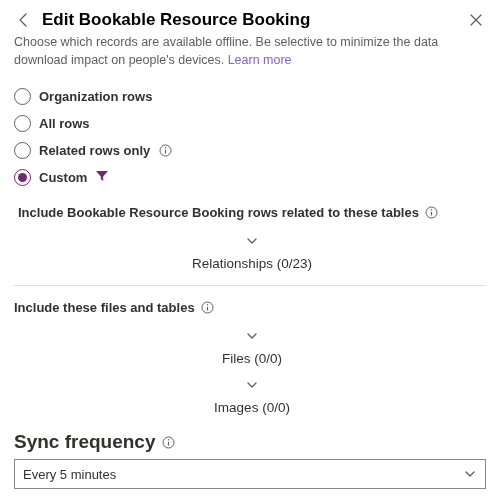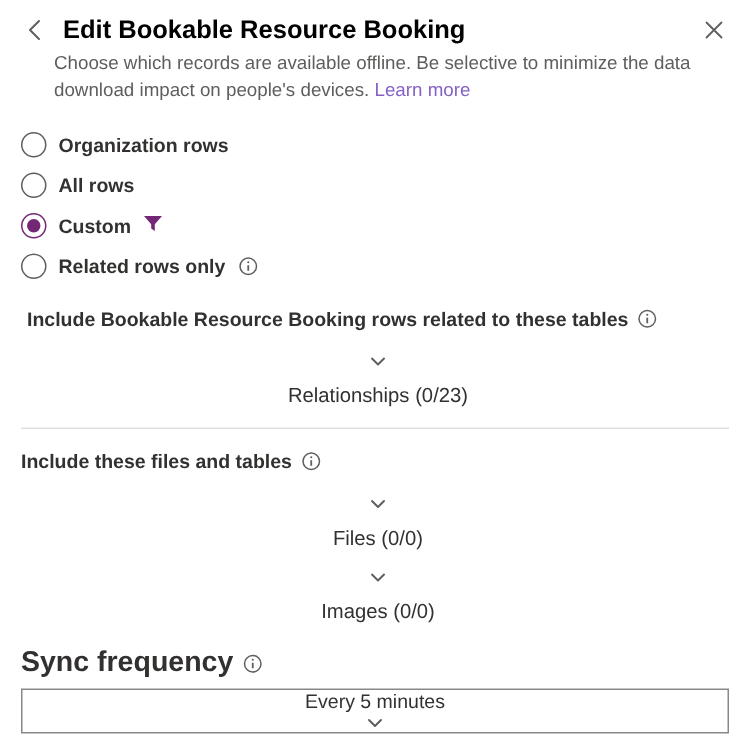--- a/index.html
+++ b/index.html
@@ -31,21 +31,20 @@
     flex: 1;
     font-size: 17px;
     font-weight: 600;
     color: #000000;
   }
   .subtitle {
     font-size: 12.5px;
     color: #605e5c;
     line-height: 1.4;
     margin-bottom: 14px;
-    margin-left: 22px;
   }
   .link { color: #8661c5; cursor: pointer; }
   .section-label {
     font-weight: 600;
     font-size: 13px;
     margin-bottom: 10px;
   }
   .required { color: #a4262c; margin-left: 2px; }
   .radio-group { margin-bottom: 14px; }
   .radio-row {
@@ -115,21 +114,20 @@
     width: 100%;
     border: 1px solid #8a8886;
     height: 30px;
     display: flex;
     align-items: center;
     justify-content: space-between;
     padding: 0 8px;
     font-size: 13px;
     cursor: pointer;
     background: #fff;
-    flex-direction: column;
   }
   .footer {
     display: flex;
     gap: 25px;
     margin-top: 18px;
     flex-direction: column;
   }
   .btn {
     height: 30px;
     padding: 0 18px;
@@ -170,41 +168,41 @@
 
 
   <div class="radio-group">
     <div class="radio-row">
       <span class="radio"></span>
       <span>Organization rows</span>
     </div>
     <div class="radio-row">
       <span class="radio"></span>
       <span>All rows</span>
-    </div>
-    <div class="radio-row">
-      <span class="radio selected"></span>
-      <span>Custom</span>
-      <span class="filter-icon">
-        <svg width="14" height="14" viewBox="0 0 14 14">
-            <path d="M1 2 H13 L8.2 7.5 V12 L5.8 10.3 V7.5 Z" fill="#742774"></path>
-          </svg>
-      </span>
     </div>
     <div class="radio-row">
       <span class="radio"></span>
       <span>Related rows only</span>
       <span class="info-icon">
         <svg class="info-svg" width="13" height="13" viewBox="0 0 13 13">
             <circle cx="6.5" cy="6.5" r="5.5" stroke-width="1"></circle>
             <line x1="6.5" y1="5.8" x2="6.5" y2="9.5" stroke-width="1.2"></line>
             <circle cx="6.5" cy="3.8" r="0.7" fill="#605e5c" stroke="none"></circle>
           </svg>
       </span>
     </div>
+    <div class="radio-row">
+      <span class="radio selected"></span>
+      <span>Custom</span>
+      <span class="filter-icon">
+        <svg width="14" height="14" viewBox="0 0 14 14">
+            <path d="M1 2 H13 L8.2 7.5 V12 L5.8 10.3 V7.5 Z" fill="#742774"></path>
+          </svg>
+      </span>
+    </div>
   </div>
 
   <div class="subsection">
     <span>Include Bookable Resource Booking rows related to these tables</span>
     <span class="info-icon">
       <svg class="info-svg" width="13" height="13" viewBox="0 0 13 13">
           <circle cx="6.5" cy="6.5" r="5.5" stroke-width="1"></circle>
           <line x1="6.5" y1="5.8" x2="6.5" y2="9.5" stroke-width="1.2"></line>
           <circle cx="6.5" cy="3.8" r="0.7" fill="#605e5c" stroke="none"></circle>
         </svg>

